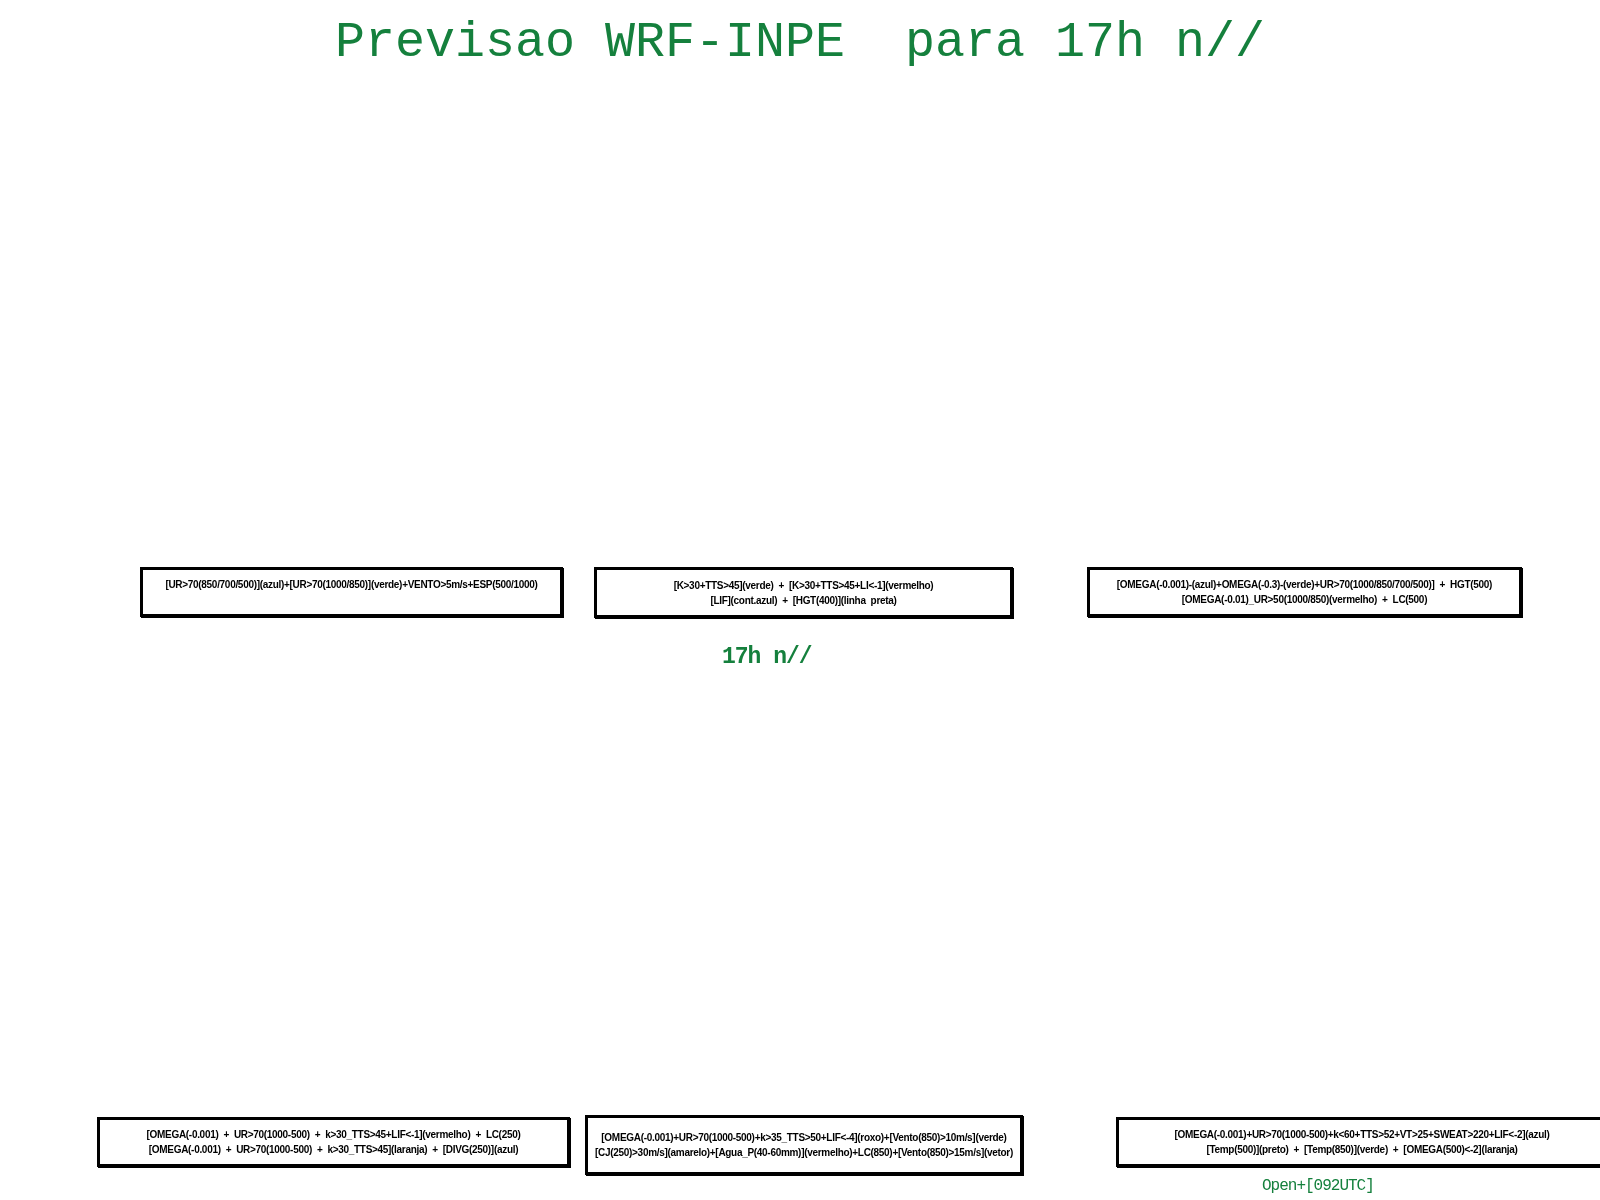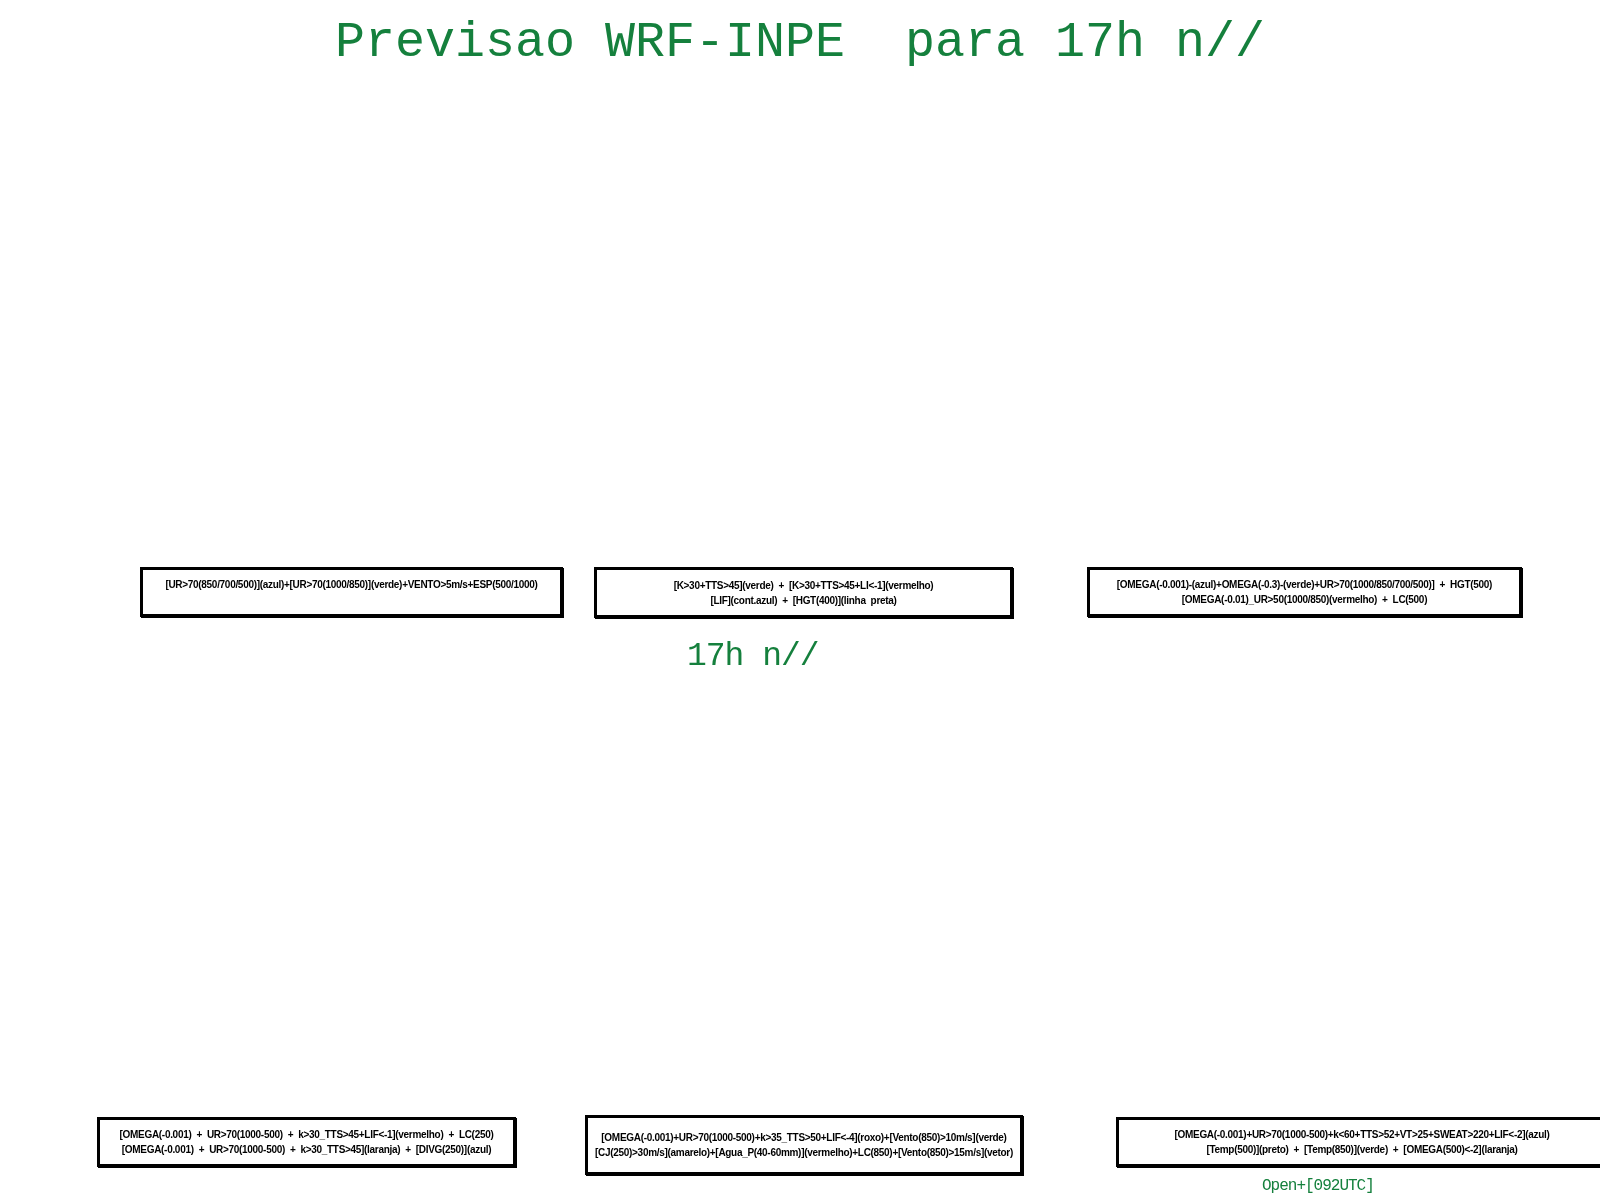--- a/index.html
+++ b/index.html
@@ -26,25 +26,26 @@
     left: 0;
     top: 12px;
     width: 1600px;
     text-align: center;
     font-size: 50px;
     line-height: 62px;
     letter-spacing: 0px;
   }
   .center-label {
     position: absolute;
-    left: 687px;
+    left: 722px;
     top: 638px;
-    font-size: 33px;
+    font-size: 23px;
     line-height: 38px;
     letter-spacing: -1px;
+    font-weight: bold;
   }
   .footer-label {
     position: absolute;
     left: 1262px;
     top: 1172px;
     font-size: 16px;
     line-height: 28px;
     letter-spacing: -1px;
   }
   .panel {
@@ -67,21 +68,21 @@
     font-size: 10px;
     letter-spacing: -0.3px;
     white-space: pre;
     color: #000000;
     text-align: center;
   }
   
   #panel-top-left     { left:  97px; top:  567px; width: 423px; height: 50px; margin-left: 43px; }
   #panel-top-center   { left: 594px; top:  567px; width: 419px; height: 51px; align-items: center; }
   #panel-top-right    { left: 1087px; top: 567px; width: 435px; height: 50px; }
-  #panel-bottom-left  { left:  97px; top: 1117px; width: 419px; height: 50px; }
+  #panel-bottom-left  { left:  97px; top: 1117px; width: 473px; height: 50px; }
   #panel-bottom-center{ left: 585px; top: 1115px; width: 438px; height: 60px; }
   #panel-bottom-right { left: 1116px; top: 1117px; width: 492px; height: 50px; }
 </style>
 </head>
 <body>
 
 <div class="plotter-text page-title">Previsao WRF-INPE  para 17h n//</div>
 
 <div class="panel" id="panel-top-left">
   <div class="panel-line">[UR&gt;70(850/700/500)](azul)+[UR&gt;70(1000/850)](verde)+VENTO&gt;5m/s+ESP(500/1000)</div>

